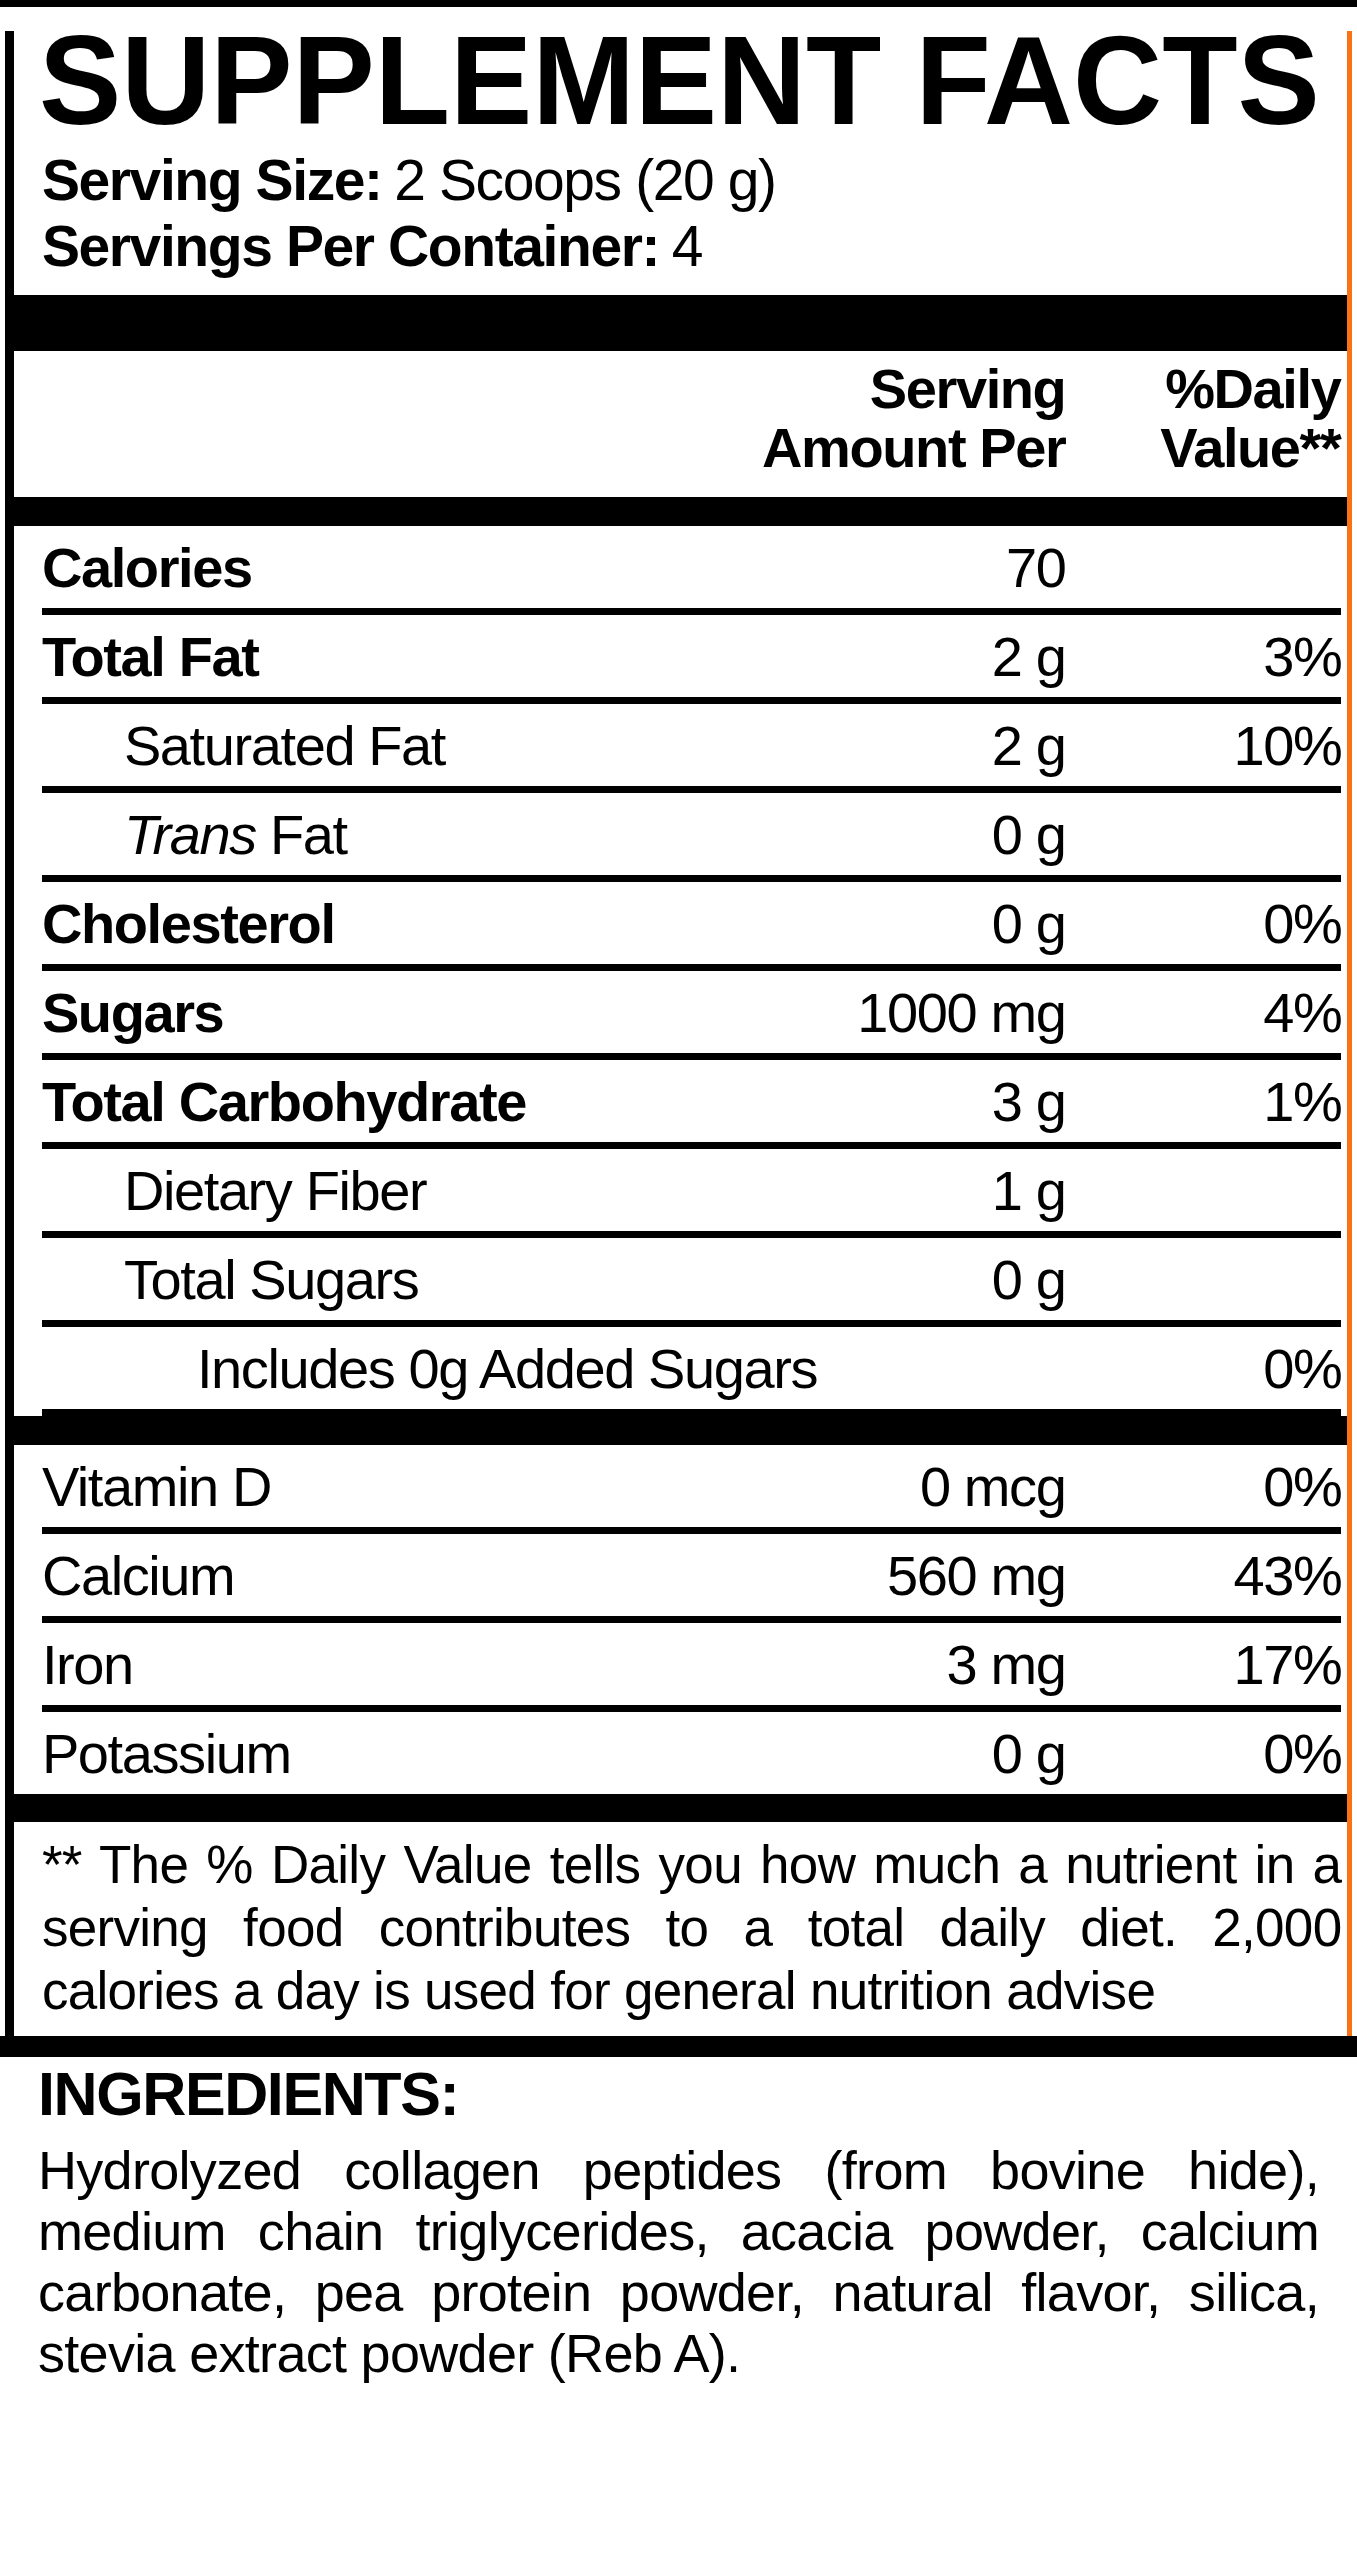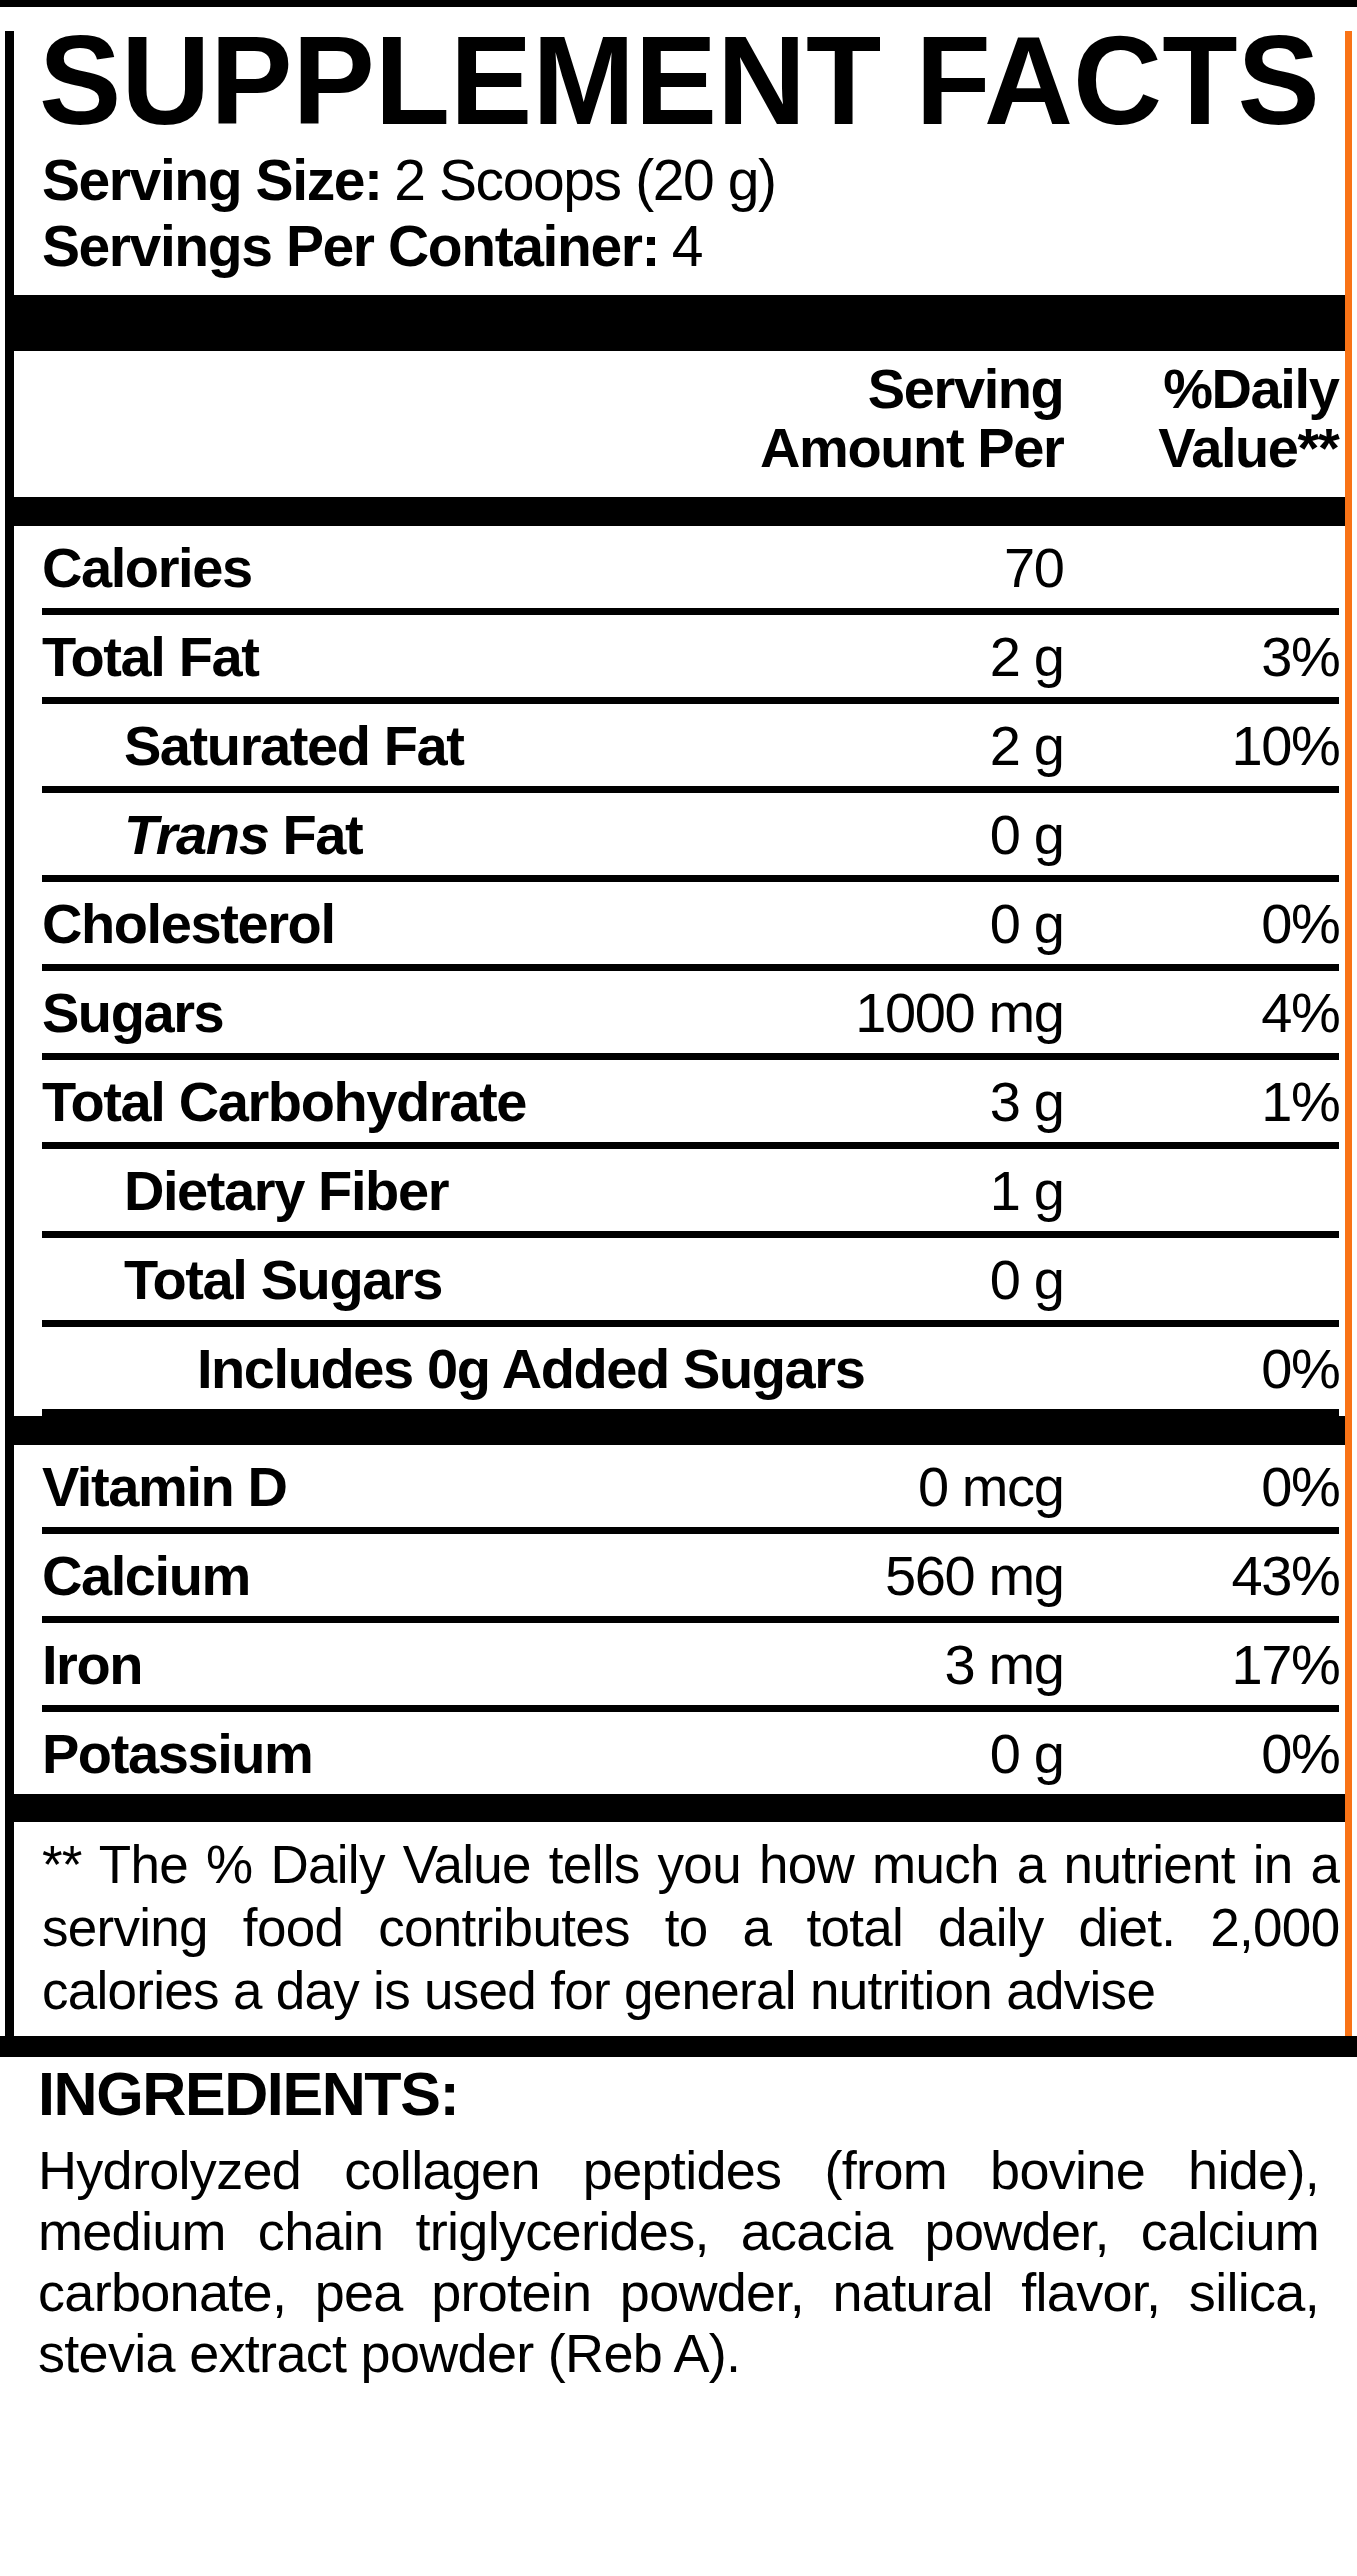--- a/index.html
+++ b/index.html
@@ -3,21 +3,21 @@
 <meta charset="utf-8">
 <style>
   html,body{margin:0;padding:0;background:#fff;}
   .canvas{
     position:relative;width:1358px;height:2576px;background:#fff;color:#000;
     font-family:"Liberation Sans",sans-serif;overflow:hidden;
   }
   .top-strip{height:7px;width:100%;background:#000;}
   .facts-panel{
     margin:0 5.6px 0 4.9px;
-    border-left:9px solid #000;border-right:7px solid #f97316;
+    border-left:9px solid #000;border-right:5px solid #f97316;
     background:#fff;
   }
   .pad{padding-left:28px;padding-right:6px;}
   
   .title-wrap{margin-top:24px;padding-left:24px;padding-right:18px;}
   .title-wrap svg{display:block;}
   
   .serving-line{font-size:57px;line-height:66px;letter-spacing:-1.4px;white-space:nowrap;}
   .serving-line .lab{font-weight:bold;margin-right:12.6px;}
   .first-serving{margin-top:8.4px;}
@@ -29,21 +29,21 @@
   
   .col-header{position:relative;height:127px;padding-top:8.4px;font-weight:bold;
     font-size:56px;line-height:59px;letter-spacing:-1.4px;}
   .col-header .amount-col{position:absolute;right:276px;top:8.4px;text-align:right;}
   .col-header .dv-col{position:absolute;right:1px;top:8.4px;text-align:right;}
   .col-header .hl{display:block;}
   
   .row{position:relative;height:82px;display:flex;align-items:center;
     font-size:56px;letter-spacing:-1.4px;border-bottom:7.7px solid #000;}
   .row.no-line{border-bottom:none;}
-  .row .nm{white-space:nowrap;font-weight:bold;}
+  .row .nm{white-space:nowrap;}
   .row.bold .nm{font-weight:bold;}
   .row.ind1{padding-left:82px;}
   .row.ind2{padding-left:155px;}
   .row .amt{position:absolute;right:276px;top:50%;transform:translateY(-50%);
     white-space:nowrap;font-weight:normal;}
   .row .dv{position:absolute;right:0;top:50%;transform:translateY(-50%);
     white-space:nowrap;font-weight:normal;}
   .i{font-style:italic;}
   
   .footnote{margin-top:11px;font-size:53px;line-height:63px;letter-spacing:-0.7px;

